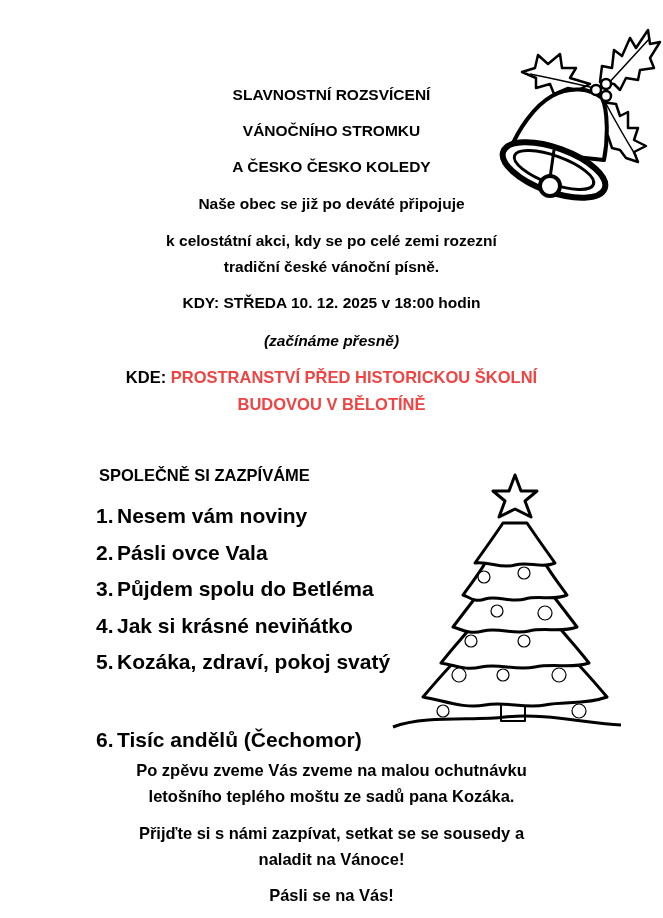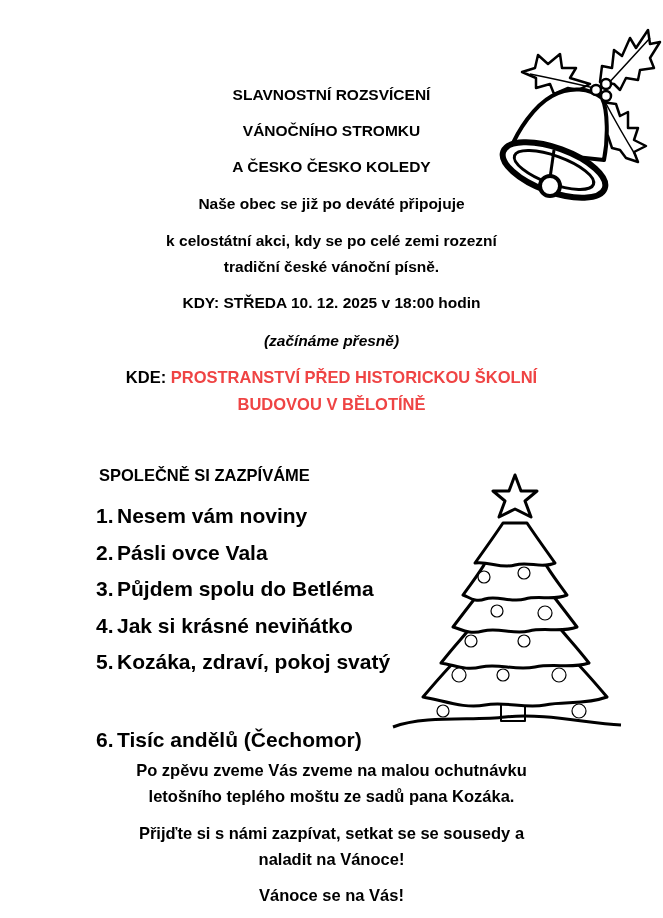--- a/index.html
+++ b/index.html
@@ -95,13 +95,13 @@
       <circle cx="174" cy="210" r="7"></circle>
     <circle cx="58" cy="246" r="6"></circle>
       <circle cx="194" cy="246" r="7"></circle>
   </g>
 </svg>
 
 <div class="line t16" style="top:761px">Po zpěvu zveme Vás zveme na malou ochutnávku</div>
 <div class="line t16" style="top:787px">letošního teplého moštu ze sadů pana Kozáka.</div>
 <div class="line t16" style="top:824px">Přijďte si s námi zazpívat, setkat se se sousedy a</div>
 <div class="line t16" style="top:850px">naladit na Vánoce!</div>
-<div class="line t16" style="top:886px">Vánoce se na Vás!</div>
+<div class="line t16" style="top:886px">Pásli se na Vás!</div>
 
 </body></html>

